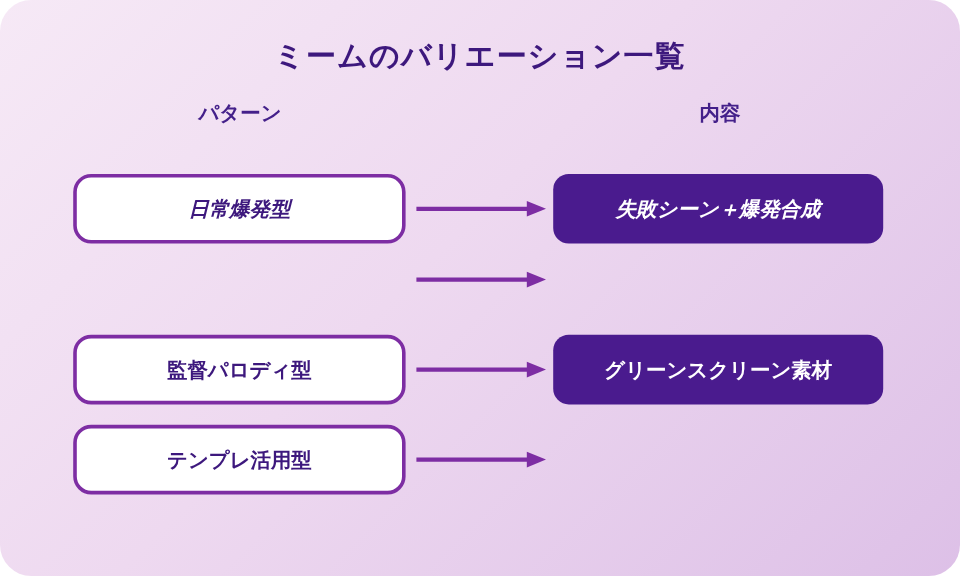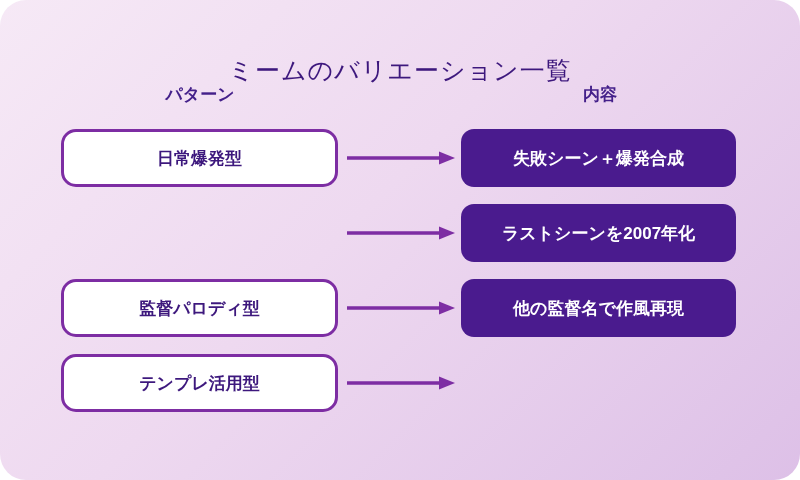--- a/index.html
+++ b/index.html
@@ -16,38 +16,37 @@
     background: linear-gradient(135deg, #f6e9f6 0%, #eed9f0 45%, #ddc0e7 100%);
     overflow: hidden;
   }
   .title {
     position: absolute;
     top: 30px;
     left: 0;
     width: 100%;
     text-align: center;
     font-size: 25px;
-    font-weight: normal;
+    font-weight: bold;
     color: #3d187d;
     letter-spacing: 1px;
-    margin-top: 24px;
   }
   .col-header {
     position: absolute;
     top: 83px;
     font-size: 17px;
     font-weight: bold;
     color: #44208a;
     text-align: center;
   }
   .col-header.left  { left: 60px;  width: 280px; }
   .col-header.right { left: 460px; width: 280px; }
 
   .row { position: absolute; left: 0; width: 800px; height: 58px; }
-  .row.r0 { top: 129px; }
+  .row.r0 { top: 145px; font-style: italic; }
   .row.r1 { top: 204px; }
   .row.r2 { top: 279px; }
   .row.r3 { top: 354px; }
 
   .pattern-box {
     position: absolute;
     left: 61px;
     top: 0;
     width: 277px;
     height: 58px;
@@ -103,30 +102,29 @@
       <polygon points="110,8 94,1.5 94,14.5" fill="#7d2da3"></polygon>
     </svg>
     <div class="content-box">失敗シーン＋爆発合成</div>
   </div>
 
   <div class="row r1">
     <svg class="arrow" viewBox="0 0 112 16">
       <line x1="2" y1="8" x2="97" y2="8" stroke="#7d2da3" stroke-width="3.5"></line>
       <polygon points="110,8 94,1.5 94,14.5" fill="#7d2da3"></polygon>
     </svg>
-    <div class="content-box">ラストシーンを2007年化</div>
   </div>
 
   <div class="row r2">
     <div class="pattern-box">監督パロディ型</div>
     <svg class="arrow" viewBox="0 0 112 16">
       <line x1="2" y1="8" x2="97" y2="8" stroke="#7d2da3" stroke-width="3.5"></line>
       <polygon points="110,8 94,1.5 94,14.5" fill="#7d2da3"></polygon>
     </svg>
-    <div class="content-box">他の監督名で作風再現</div>
+    <div class="content-box">グリーンスクリーン素材</div>
   </div>
 
   <div class="row r3">
     <div class="pattern-box">テンプレ活用型</div>
     <svg class="arrow" viewBox="0 0 112 16">
       <line x1="2" y1="8" x2="97" y2="8" stroke="#7d2da3" stroke-width="3.5"></line>
       <polygon points="110,8 94,1.5 94,14.5" fill="#7d2da3"></polygon>
     </svg>
   </div>
 

